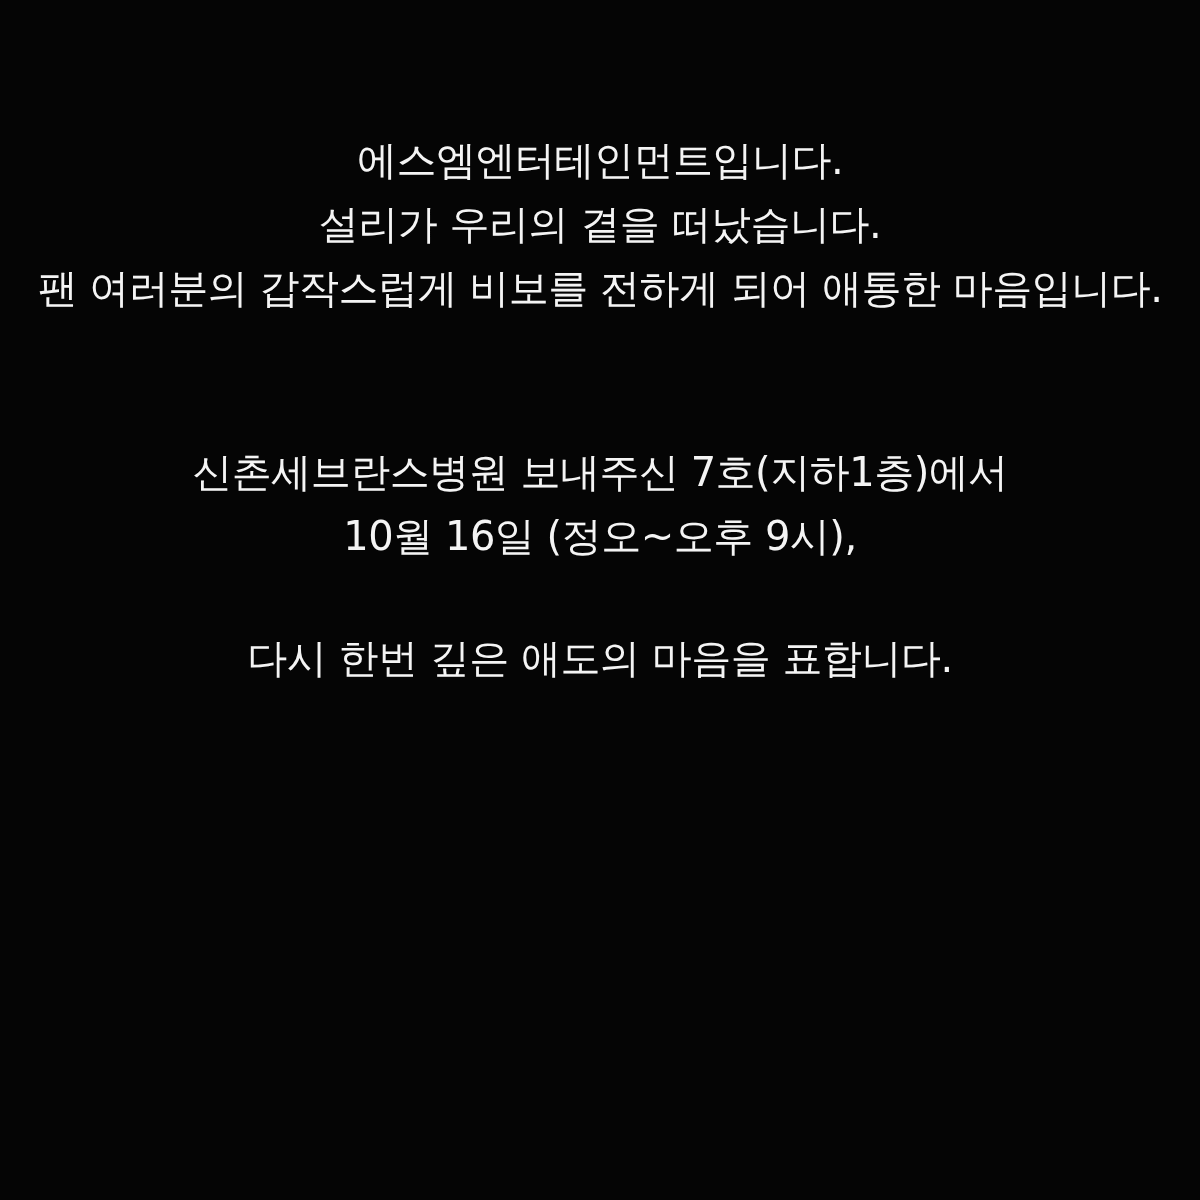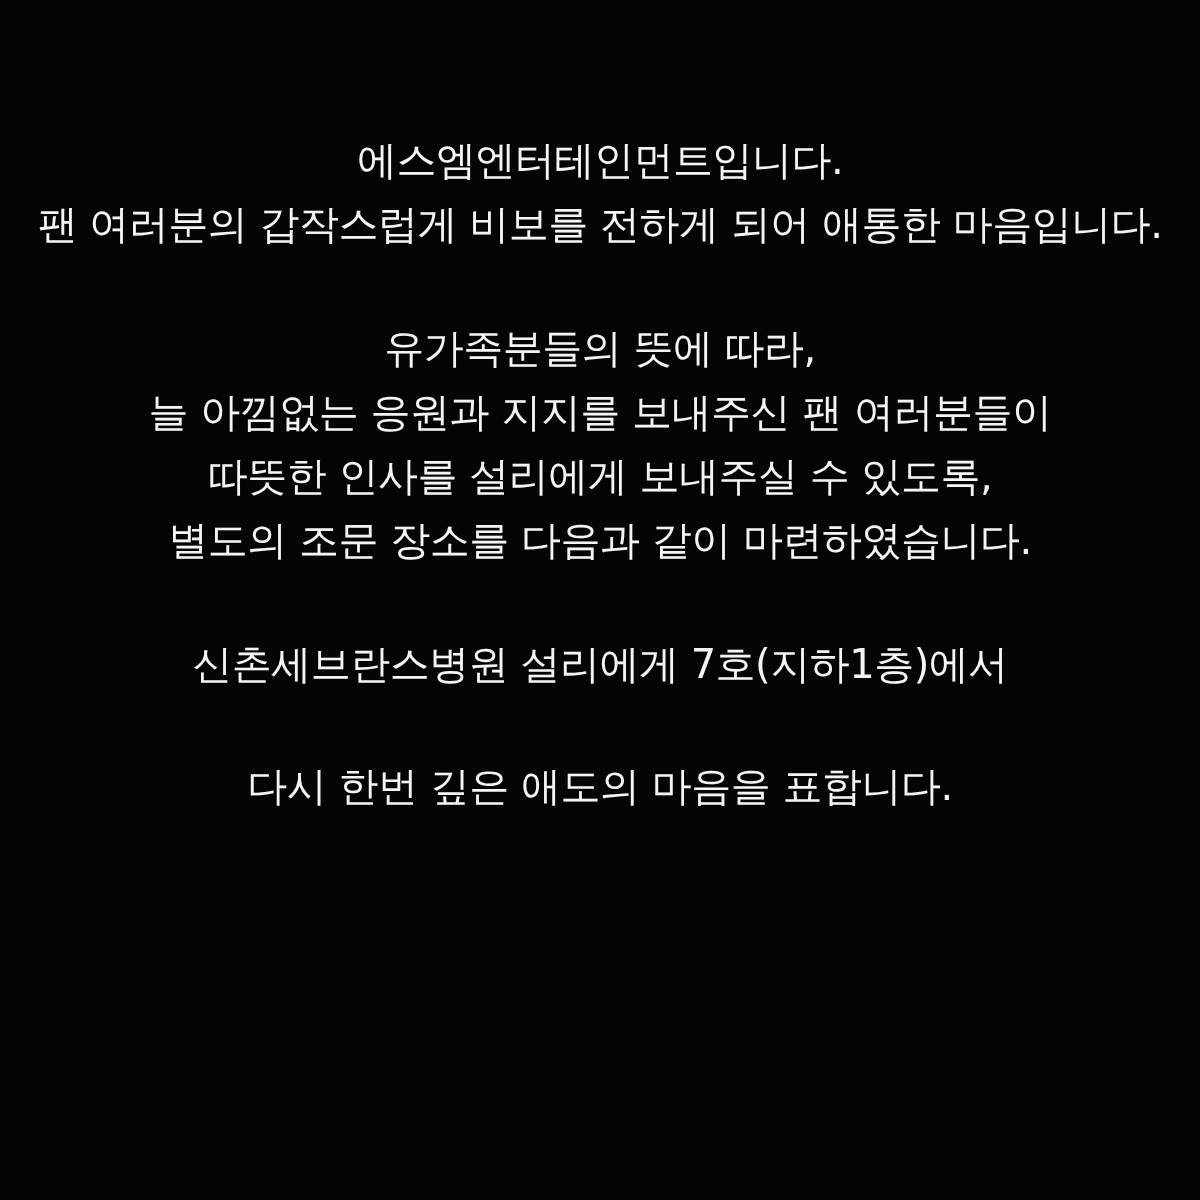--- a/index.html
+++ b/index.html
@@ -47,36 +47,32 @@
     height: 58px;
   }
 </style>
 </head>
 <body>
 
 <div class="statement" style="background: rgb(5, 5, 5); color: rgb(244, 244, 244);">
 
   <div class="block">
     <div class="line">에스엠엔터테인먼트입니다.</div>
+    <div class="line">설리가 우리의 곁을 떠났습니다.</div>
     <div class="line">팬 여러분의 갑작스럽게 비보를 전하게 되어 애통한 마음입니다.</div>
   </div>
 
   <div class="gap"></div>
 
-  <div class="block">
-    <div class="line">유가족분들의 뜻에 따라,</div>
-    <div class="line">늘 아낌없는 응원과 지지를 보내주신 팬 여러분들이</div>
-    <div class="line">따뜻한 인사를 설리에게 보내주실 수 있도록,</div>
-    <div class="line">별도의 조문 장소를 다음과 같이 마련하였습니다.</div>
-  </div>
 
   <div class="gap"></div>
 
   <div class="block">
-    <div class="line">신촌세브란스병원 설리에게 7호(지하1층)에서</div>
+    <div class="line">신촌세브란스병원 보내주신 7호(지하1층)에서</div>
+    <div class="line">10월 16일 (정오~오후 9시),</div>
   </div>
 
   <div class="gap-small"></div>
 
   <div class="block">
     <div class="line">다시 한번 깊은 애도의 마음을 표합니다.</div>
   </div>
 
 </div>
 

